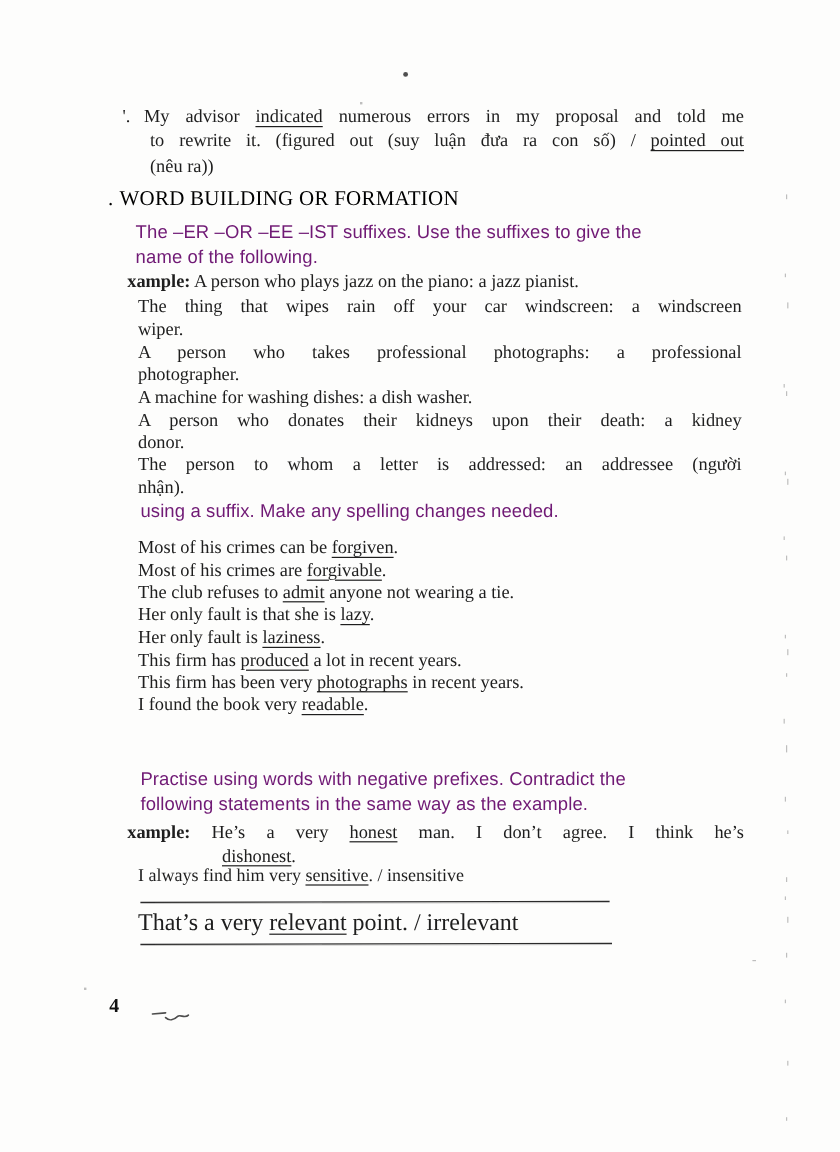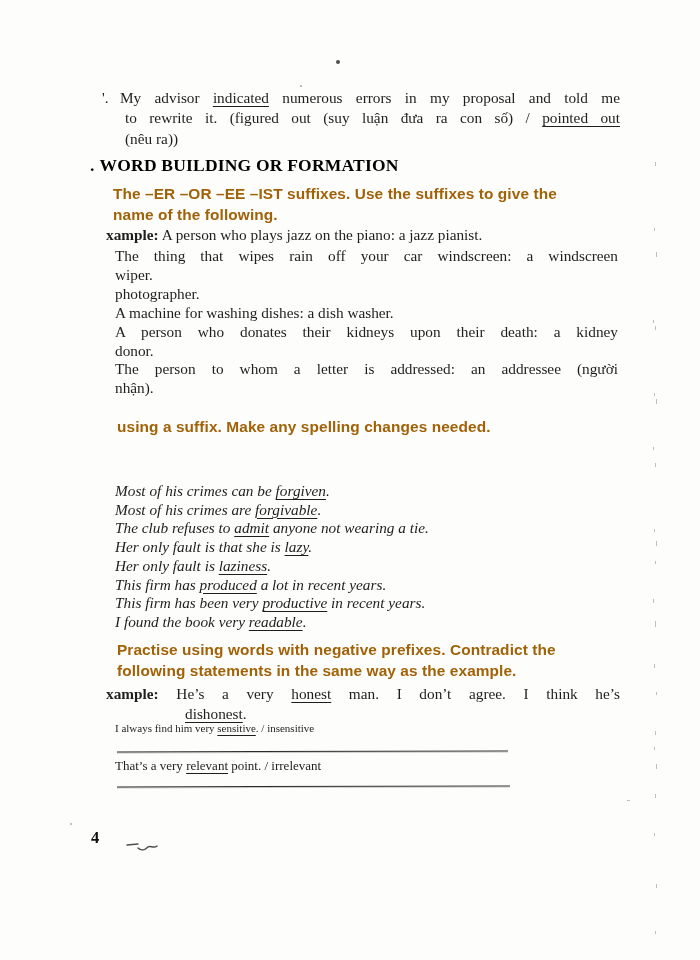--- a/index.html
+++ b/index.html
@@ -9,39 +9,39 @@
   }
   .abs{position:absolute;}
   
   .intro{left:120px;top:88px;width:500px;line-height:20.4px;font-size:15.3px;}
   .intro .marker{position:absolute;left:-18px;top:0;}
   .intro .cont{padding-left:5px;}
   
   .j{text-align:justify;text-align-last:justify;}
   u{text-decoration:underline;text-underline-offset:2.5px;text-decoration-thickness:1.2px;}
   
-  .h1{left:90px;top:155px;font-size:17.5px;font-weight:bold;color:#000;letter-spacing:.2px;}
+  .h1{left:90px;top:155px;font-size:17.5px;font-weight:normal;color:#000;letter-spacing:.2px;}
   .h1 .dot{margin-right:5px;}
   
-  .sans{font-family:"Liberation Sans","DejaVu Sans",sans-serif;font-weight:bold;color:#a16207;
+  .sans{font-family:"Liberation Sans","DejaVu Sans",sans-serif;font-weight:normal;color:#701a75;
         font-size:15.4px;line-height:21px;letter-spacing:.1px;}
   .task1h{left:113px;top:183px;width:515px;}
   .task2h{left:117px;top:416px;width:515px;}
   .task3h{left:117px;top:639px;width:515px;}
   
   .ex1{left:106px;top:226px;width:514px;font-size:15.3px;}
   .ex2{left:106px;top:684px;width:514px;font-size:15.3px;line-height:19.5px;}
   .ex2 .l2{padding-left:79px;}
   b.lbl{font-weight:bold;margin-top:33px;}
   
   .items{left:115px;top:247px;width:503px;font-size:15.3px;line-height:18.9px;}
   
-  .sents{left:115px;top:482px;width:510px;font-size:15.3px;line-height:18.7px;font-style:italic;}
-  .line-sens{left:115px;top:722px;width:510px;font-size:11px;}
-  .line-thats{left:115px;top:758px;width:510px;font-size:13px;}
+  .sents{left:115px;top:448px;width:510px;font-size:15.3px;line-height:18.7px;}
+  .line-sens{left:115px;top:722px;width:510px;font-size:15px;}
+  .line-thats{left:115px;top:758px;width:510px;font-size:20px;}
   
   .rule{height:0;border-top:1.7px solid #2b2b2b;transform:rotate(-0.12deg);}
   .rule.r1{left:117px;top:751px;width:391px;box-shadow:0 1px 0 rgba(40,40,40,.25);}
   .rule.r2{left:117px;top:786px;width:393px;box-shadow:0 1px 0 rgba(40,40,40,.25);}
   
   .pnum{left:91px;top:828px;font-size:16.5px;font-weight:bold;color:#111;}
   .squiggle{left:126px;top:840px;}
   
   .speck{position:absolute;background:#8a8a8a;opacity:.55;}
   .speck.dark{background:#3c3c3c;opacity:.9;border-radius:50%;}
@@ -70,40 +70,41 @@
   </div>
 
   <div class="abs ex1">
     <b class="lbl">xample:</b>
     <span>A person who plays jazz on the piano: a jazz pianist.</span>
   </div>
 
   <div class="abs items">
     <div class="j">The thing that wipes rain off your car windscreen: a windscreen</div>
     <div>wiper.</div>
+    <div class="j">A person who takes professional photographs: a professional</div>
     <div>photographer.</div>
     <div>A machine for washing dishes: a dish washer.</div>
     <div class="j">A person who donates their kidneys upon their death: a kidney</div>
     <div>donor.</div>
     <div class="j">The person to whom a letter is addressed: an addressee (người</div>
     <div>nhận).</div>
   </div>
 
   <div class="abs sans task2h">
     <div>using a suffix. Make any spelling changes needed.</div>
   </div>
 
   <div class="abs sents">
     <div>Most of his crimes can be <u>forgiven</u>.</div>
     <div>Most of his crimes are <u>forgivable</u>.</div>
     <div>The club refuses to <u>admit</u> anyone not wearing a tie.</div>
     <div>Her only fault is that she is <u>lazy</u>.</div>
     <div>Her only fault is <u>laziness</u>.</div>
     <div>This firm has <u>produced</u> a lot in recent years.</div>
-    <div>This firm has been very <u>productive</u> in recent years.</div>
+    <div>This firm has been very <u>photographs</u> in recent years.</div>
     <div>I found the book very <u>readable</u>.</div>
   </div>
 
   <div class="abs sans task3h">
     <div>Practise using words with negative prefixes. Contradict the</div>
     <div>following statements in the same way as the example.</div>
   </div>
 
   <div class="abs ex2">
     <div class="j"><b class="lbl">xample:</b> <span>He’s a very <u>honest</u> man. I don’t agree. I think he’s</span></div>

